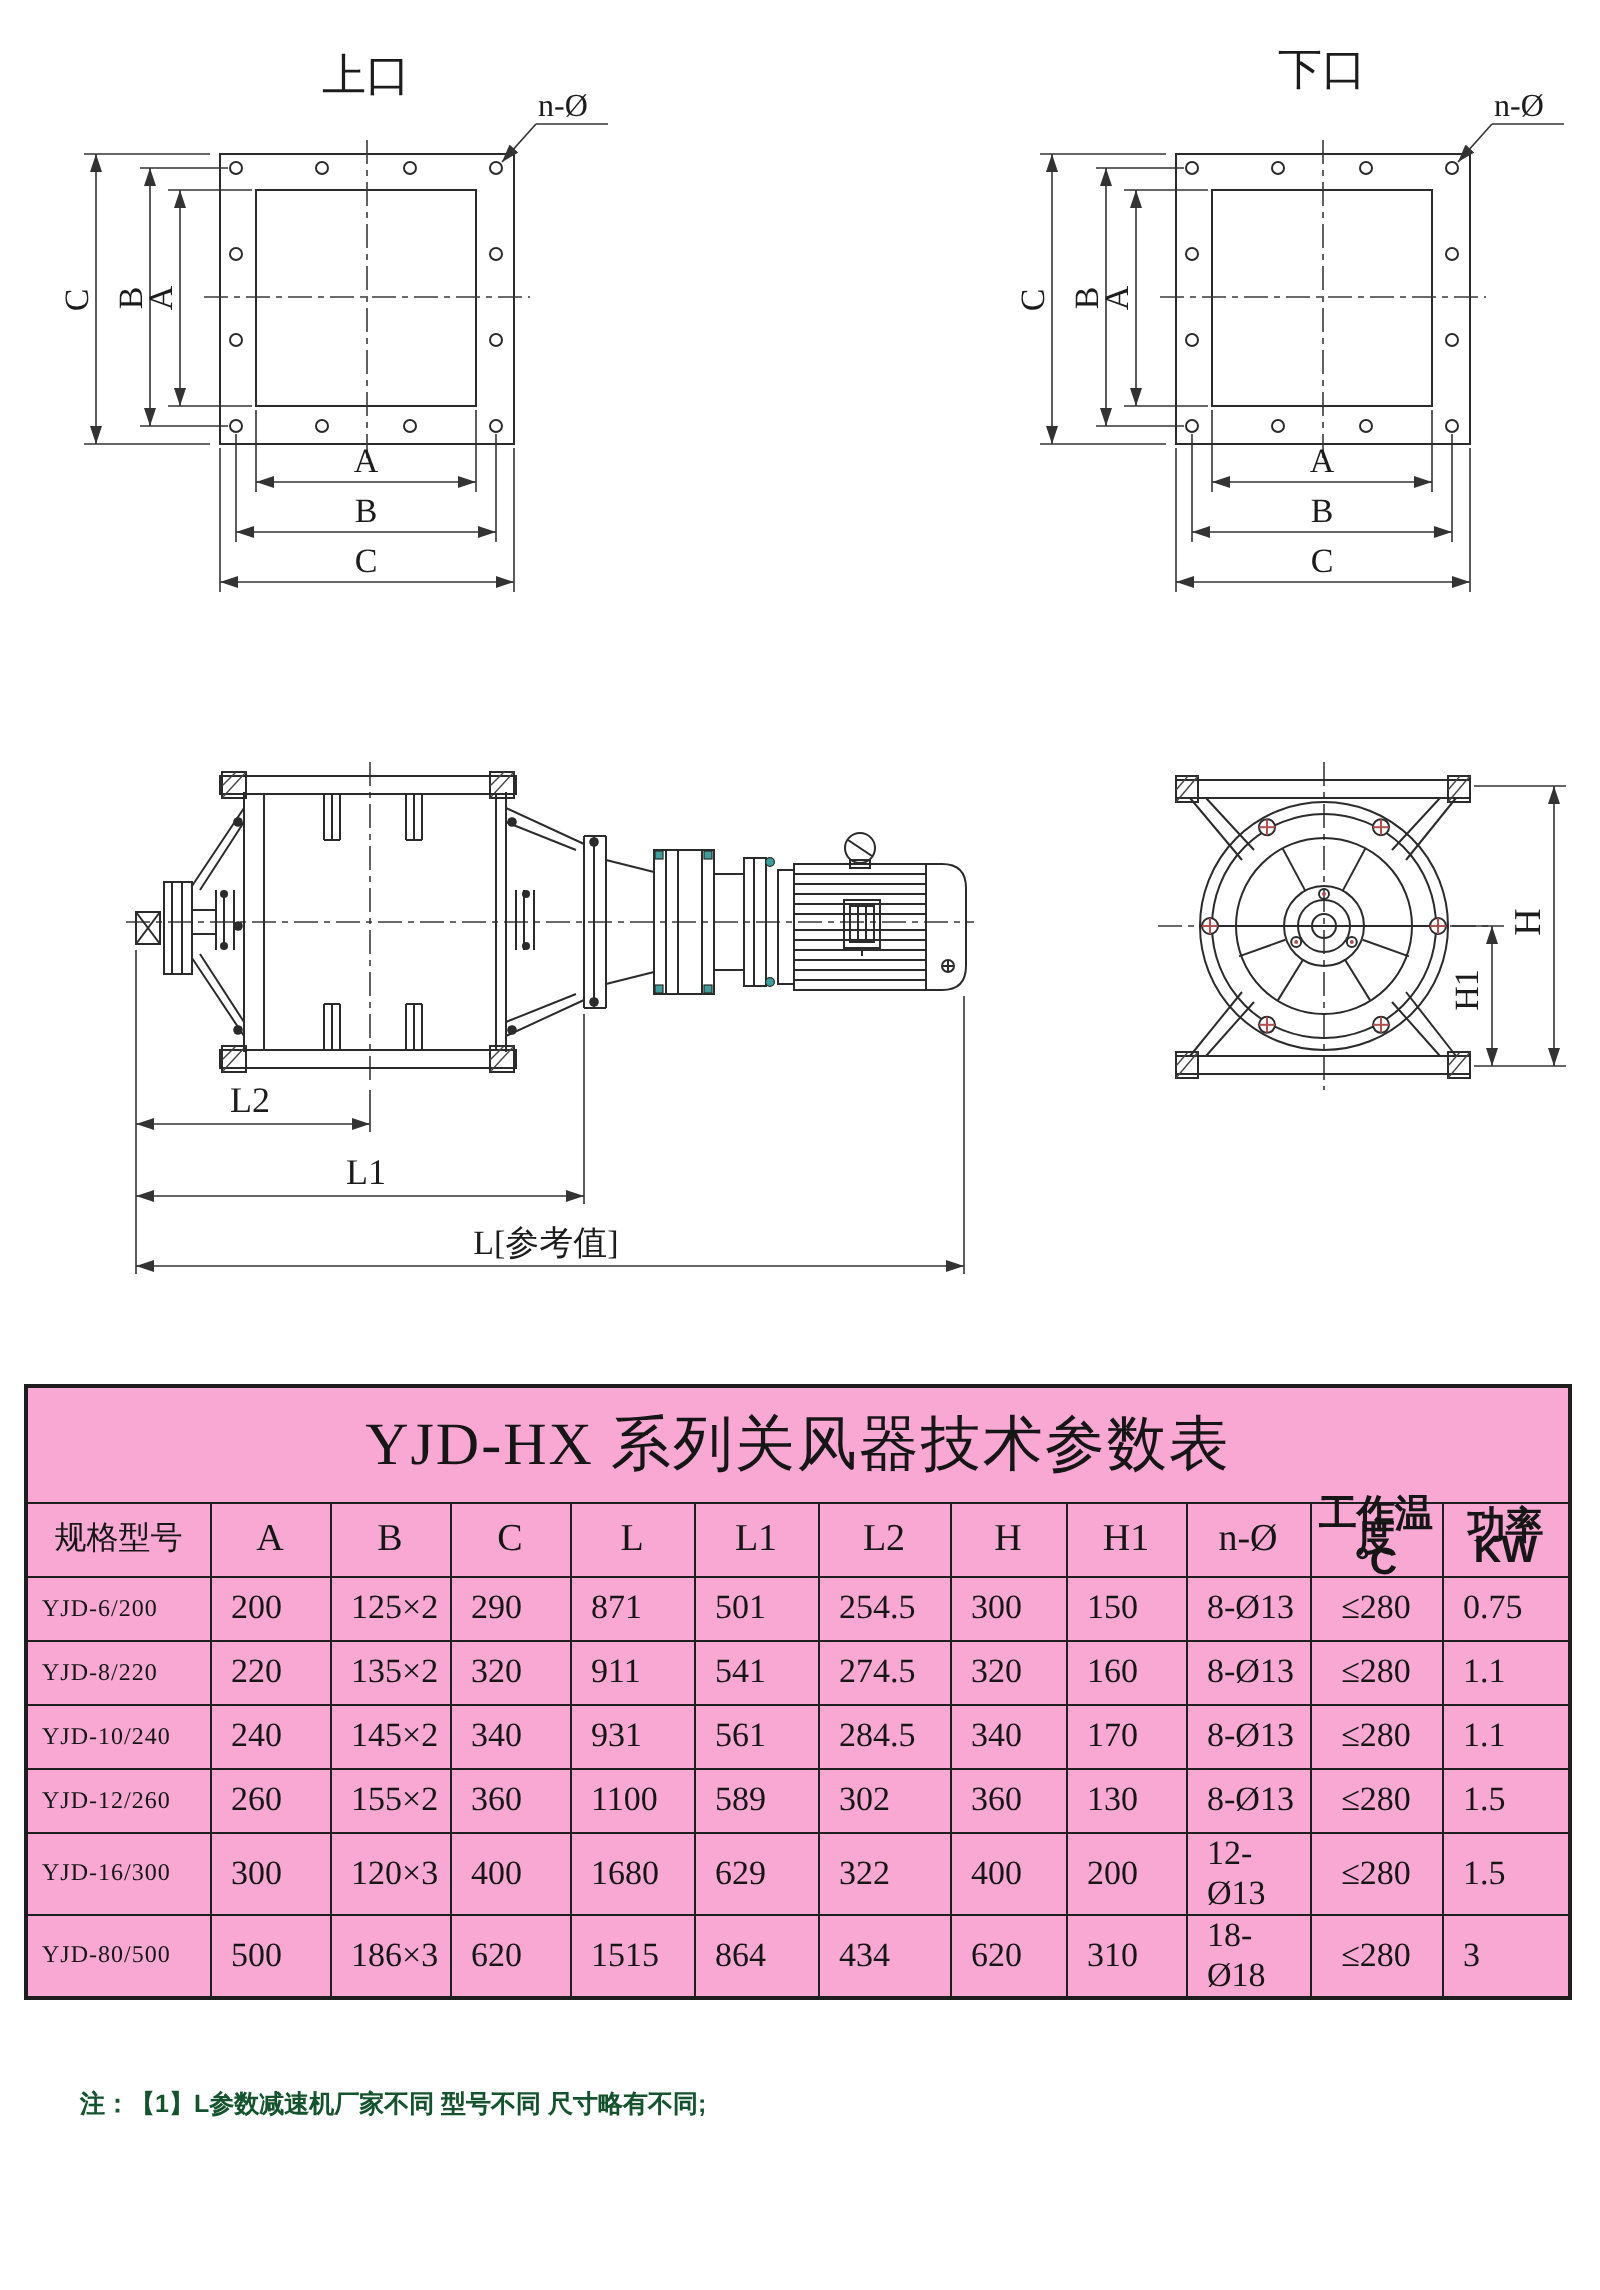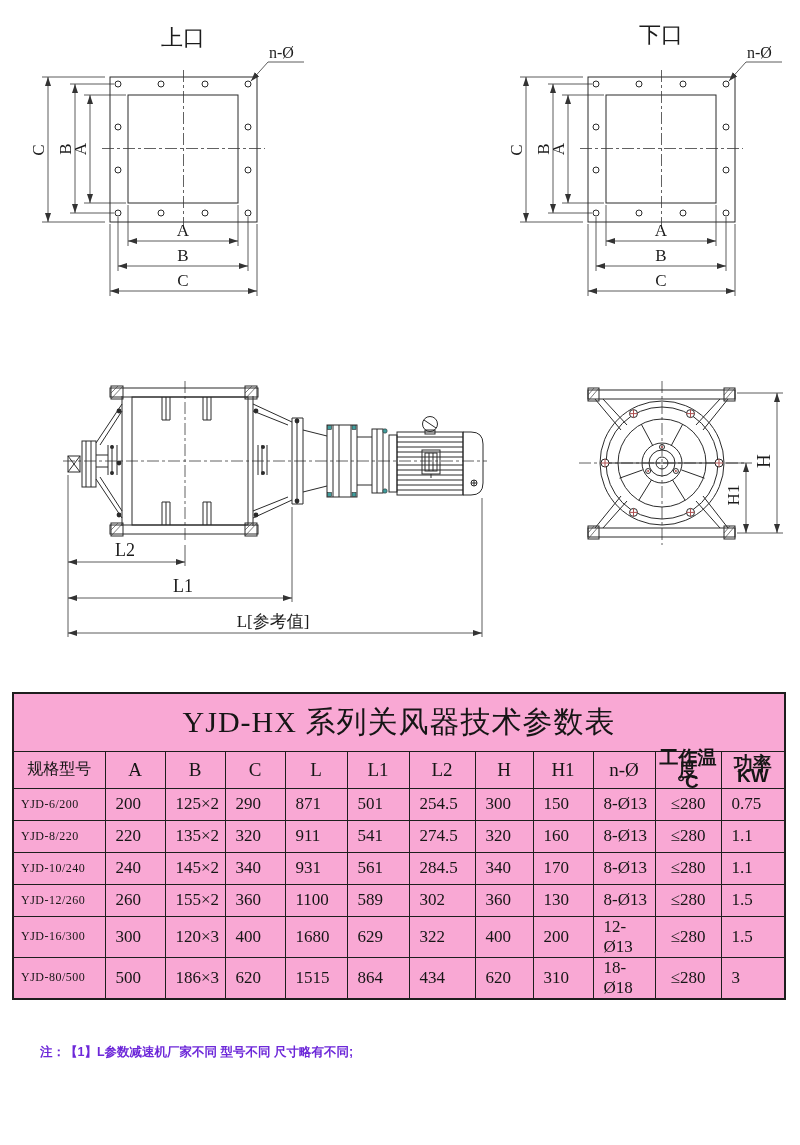--- a/index.html
+++ b/index.html
@@ -34,21 +34,21 @@
   .t-head td.model-h{font-size:16px;}
   .small-h{font-size:11px;line-height:12px;text-align:center;font-weight:bold;
            font-family:"Liberation Sans","DejaVu Sans",sans-serif;}
   table.spec tbody td{height:32px;font-size:17px;text-align:left;padding-left:10px;}
   table.spec tbody td.model-cell{font-size:12px;padding-left:7px;letter-spacing:0.5px;}
   table.spec tbody td.center-cell{text-align:center;padding-left:0;font-family:Liberation Serif, serif;}
 
   
   .notes{left:40px;top:1040px;width:740px;
          font-family:"Liberation Sans","DejaVu Sans",sans-serif;
-         font-size:12.5px;font-weight:bold;line-height:24px;color:#6d28d9;}
+         font-size:12.5px;font-weight:bold;line-height:24px;color:#14532d;}
   .notes .note-l2{padding-left:24px;}
 </style>
 </head>
 <body>
 
 <svg class="abs" style="left:20px;top:0px" width="320" height="320" viewBox="0 0 320 320">
   <defs>
     <marker id="mfa" markerWidth="12" markerHeight="8" refX="9" refY="3" orient="auto-start-reverse" markerUnits="userSpaceOnUse">
       <path d="M0,0 L9,3 L0,6 Z" fill="#333"></path>
     </marker>

